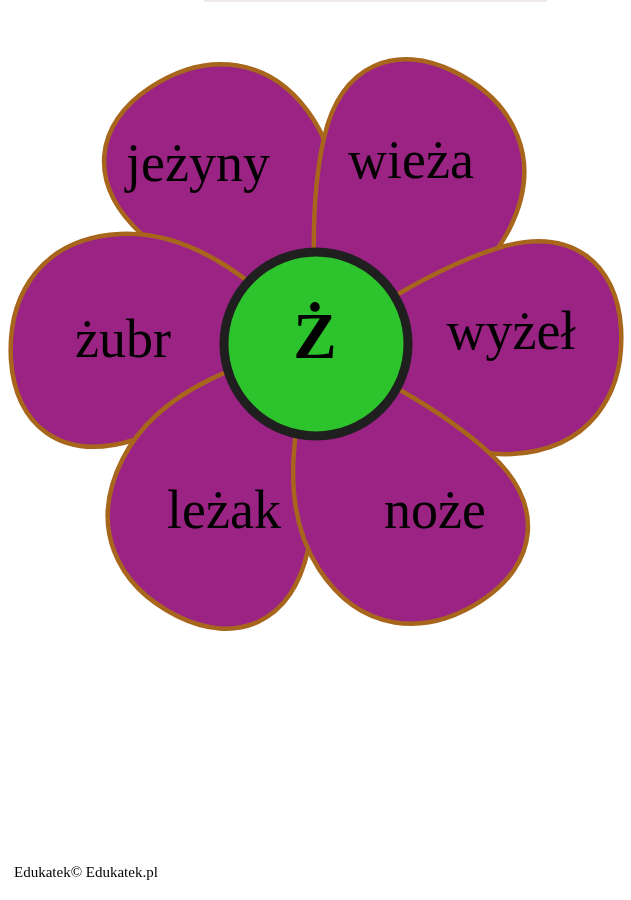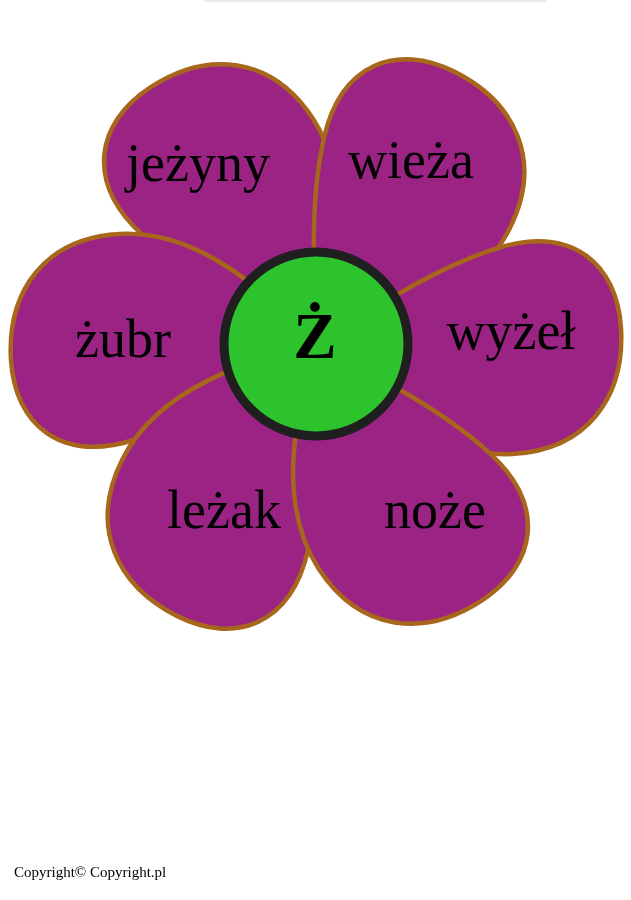--- a/index.html
+++ b/index.html
@@ -96,15 +96,15 @@
     <text class="center-letter" x="315" y="358">Ż</text>
 
     <text class="petal-word" x="198" y="181">jeżyny</text>
     <text class="petal-word" x="411" y="178">wieża</text>
     <text class="petal-word" x="123" y="357">żubr</text>
     <text class="petal-word" x="511" y="349">wyżeł</text>
     <text class="petal-word" x="224" y="528">leżak</text>
     <text class="petal-word" x="435" y="528">noże</text>
   </svg>
 
-  <div class="copyright">Copyright© Copyright.pl</div>
+  <div class="copyright">Edukatek© Edukatek.pl</div>
 
 </div>
 
 </body></html>

